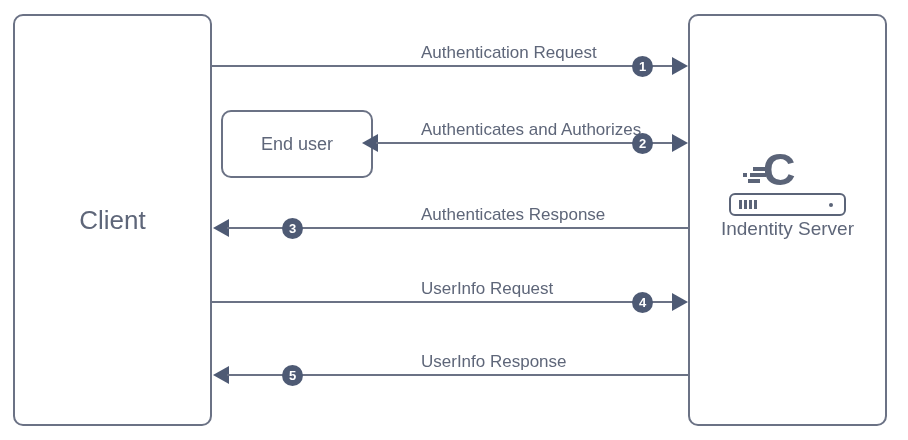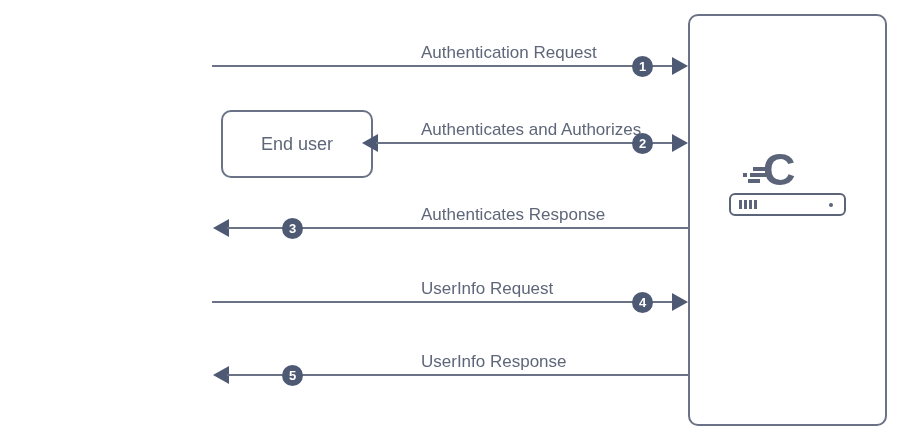--- a/index.html
+++ b/index.html
@@ -83,40 +83,44 @@
   .server-label{
     position:absolute;left:0;top:202px;width:100%;
     text-align:center;font-size:19px;color:var(--text);
   }
 </style>
 </head>
 <body>
 
 <div class="canvas">
 
+  <div class="box client-box">
+    <span>Client</span>
+  </div>
 
   <div class="box enduser-box">
     <span>End user</span>
   </div>
 
   <div class="box server-box">
     <div class="logo">
       <span class="speed s1"></span>
       <span class="speed s2dot"></span>
       <span class="speed s2"></span>
       <span class="speed s3"></span>
       <span class="logo-c">C</span>
       <div class="server-unit">
         <span class="vent v1"></span>
         <span class="vent v2"></span>
         <span class="vent v3"></span>
         <span class="vent v4"></span>
         <span class="led"></span>
       </div>
     </div>
+    <span class="server-label">Indentity Server</span>
   </div>
 
   <div>
     <span class="flow-label" style="top:43px">Authentication Request</span>
     <div class="flow-line" style="left:212px;top:65px;width:461px"></div>
     <span class="head right" style="left:672px;top:57px"></span>
     <span class="badge" style="left:632px;top:56px">1</span>
   </div>
 
   <div>

